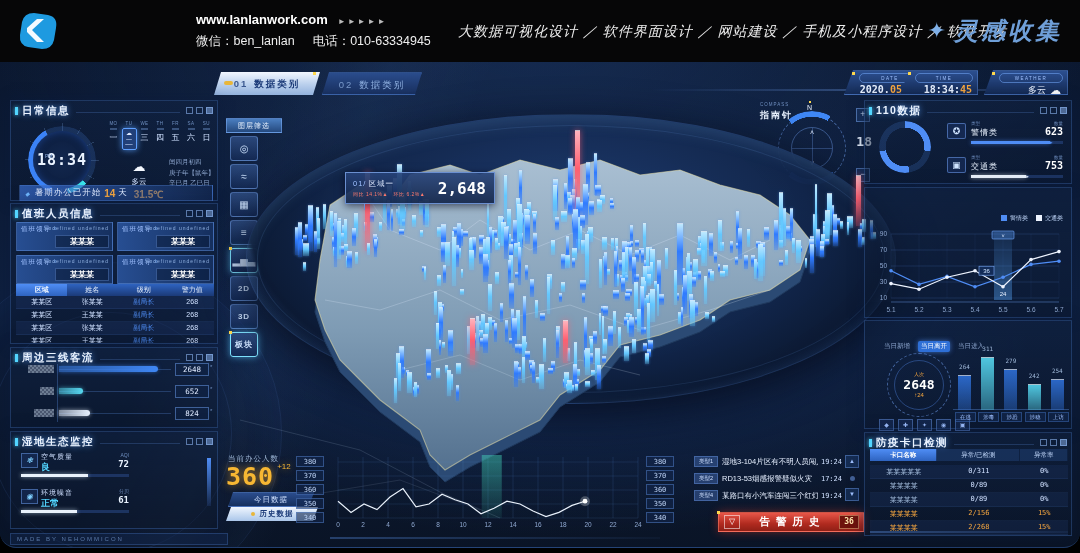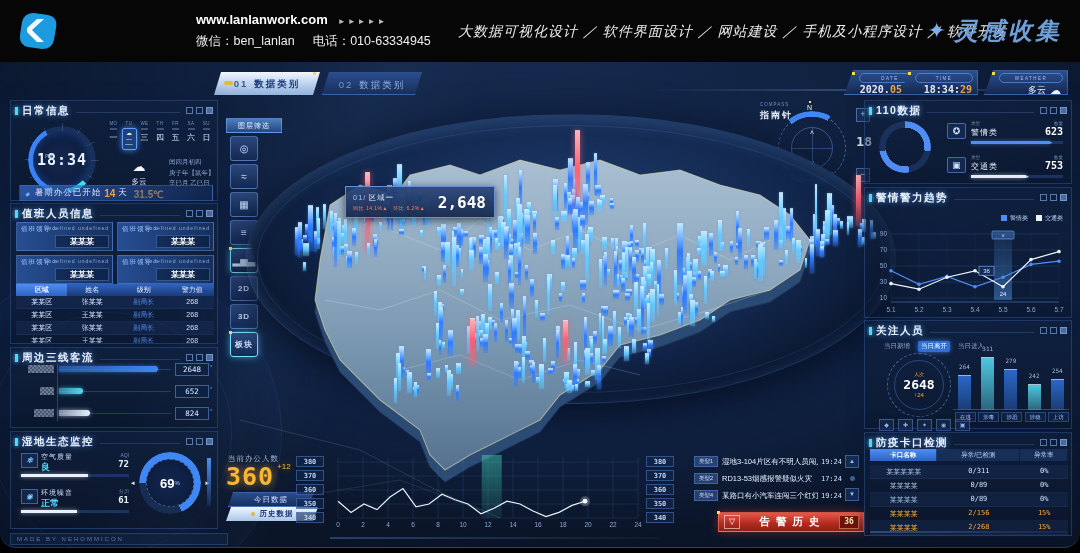--- a/index.html
+++ b/index.html
@@ -183,42 +183,42 @@
   .cp-zi{top:6px;} .cp-zo{top:66px;}
   .cp-val{position:absolute;right:-2px;top:32px;font-size:13px;font-weight:bold;color:#eaf3ff;font-family:"DejaVu Sans Mono",monospace;}
   
   .plat{position:absolute;left:246px;top:52px;width:648px;height:288px;border-radius:50%;
     background:radial-gradient(ellipse at 50% 38%,rgba(32,64,118,.9) 0%,rgba(18,38,75,.95) 52%,rgba(12,26,52,.98) 70%,rgba(10,20,40,.55) 71%,rgba(8,16,32,.2) 78%);
     border:1px solid rgba(110,170,255,.16);box-shadow:0 10px 40px rgba(5,10,25,.8),0 6px 16px rgba(120,190,255,.18) inset;}
   .plat::before{content:"";position:absolute;inset:10px;border-radius:50%;border:1px solid rgba(120,180,255,.12);}
   .mapsvg{position:absolute;left:240px;top:58px;width:680px;height:400px;}
   .barlayer{position:absolute;left:0;top:0;width:1080px;height:485px;pointer-events:none;}
   .mbar{position:absolute;box-shadow:0 0 3px rgba(80,160,255,.45);border-top:1px solid rgba(255,255,255,.65);}
-  .tooltip{position:absolute;left:345px;top:124px;width:148px;height:30px;z-index:6;
+  .tooltip{position:absolute;left:345px;top:110px;width:148px;height:30px;z-index:6;
     background:linear-gradient(180deg,rgba(38,66,120,.92),rgba(18,36,72,.92));
     border:1px solid #6a8fd0;box-shadow:0 2px 8px rgba(0,0,20,.6);display:flex;align-items:center;}
   .tooltip::after{content:"";position:absolute;left:18px;bottom:-7px;width:1px;height:7px;background:#6a8fd0;}
   .tt-l{flex:1;padding-left:7px;}
   .tt-name{font-size:7.5px;color:#dfeaff;letter-spacing:1px;}
   .tt-name .idx{color:#9fc0ff;margin-right:2px;}
   .tt-sub{font-size:5px;color:#ff7a6e;margin-top:2px;letter-spacing:.5px;}
   .tt-v{font-size:16px;font-weight:bold;color:#fff;padding-right:8px;font-family:"DejaVu Sans Mono",monospace;}
   
   .office-label{position:absolute;left:228px;top:392px;font-size:7.5px;color:#9fb8d8;letter-spacing:1px;}
   .office-num{position:absolute;left:226px;top:400px;color:#f7b733;text-shadow:0 0 8px rgba(245,166,35,.7);}
   .office-num b{font-size:25px;font-family:"DejaVu Sans Mono",monospace;letter-spacing:1px;}
   .office-num .delta{font-size:8px;vertical-align:top;margin-left:3px;}
   .btn-today{position:absolute;left:228px;top:430px;width:84px;height:13px;line-height:13px;text-align:center;font-size:7.5px;
     color:#cfe0ff;background:linear-gradient(180deg,#2a4c8c,#16305f);border:1px solid rgba(120,170,255,.4);
     clip-path:polygon(5px 0,100% 0,calc(100% - 5px) 100%,0 100%);cursor:pointer;letter-spacing:1px;}
   .btn-hist{position:absolute;left:226px;top:445px;width:92px;height:14px;line-height:14px;text-align:center;font-size:7.5px;font-weight:bold;
     color:#1b3a78;background:linear-gradient(180deg,#f0f6ff,#aac6ea);clip-path:polygon(5px 0,100% 0,calc(100% - 5px) 100%,0 100%);
     cursor:pointer;letter-spacing:1px;box-shadow:0 0 8px rgba(150,190,255,.5);}
   .btn-hist::before{content:"";display:inline-block;width:4px;height:4px;border-radius:50%;background:#e8b63a;margin-right:5px;}
-  .ycol{position:absolute;width:52px;font-weight:bold;}
+  .ycol{position:absolute;width:52px;}
   .ycol.l{left:296px;top:394px;} .ycol.r{left:646px;top:394px;}
   .ybox{width:28px;height:11px;line-height:11px;margin-bottom:3px;text-align:center;font-size:7px;color:#bcd2f5;
     border:1px solid rgba(90,140,220,.45);background:rgba(18,38,76,.6);font-family:"DejaVu Sans Mono",monospace;box-sizing:border-box;}
   .office-chart{position:absolute;left:330px;top:387px;}
   
   .alerts{position:absolute;left:694px;top:393px;width:148px;}
   .arow{display:flex;align-items:center;height:13px;margin-bottom:4px;}
   .atag{width:22px;height:9px;line-height:9px;text-align:center;font-size:5.5px;color:#cfe0ff;
     background:rgba(60,95,160,.55);border:1px solid rgba(120,170,255,.35);margin-right:4px;flex:none;}
   .atxt{flex:1;font-size:7.5px;color:#e6efff;white-space:nowrap;overflow:hidden;}
@@ -329,21 +329,21 @@
       <div class="tab on"><span class="num">01</span><span>数据类别</span></div>
       <div class="tab off"><span class="num">02</span><span>数据类别</span></div>
     </div>
 
   <div class="seg s-date">
     <div class="seg-pill">DATE</div>
     <div class="seg-val"><span>2020</span>.<b class="accent">05</b>.<span>26</span></div>
   </div>
   <div class="seg s-time">
     <div class="seg-pill">TIME</div>
-    <div class="seg-val"><span>18:34</span>:<b class="accent">29</b></div>
+    <div class="seg-val"><span>18:34</span>:<b class="accent">45</b></div>
   </div>
   <div class="seg s-wx">
     <div class="seg-pill">WEATHER</div>
     <div class="wx-val">
         <span>多云</span>
         <span class="cl">☁</span>
       </div>
   </div>
 
   <section class="panel p-daily">
@@ -551,29 +551,20 @@
     </div>
     <div class="eco-row" style="top:56px">
       <i class="eco-ic">◉</i>
       <span class="eco-lab">环境噪音</span>
       <b class="eco-st">正常</b>
       <span class="eco-met">分贝</span>
       <b class="eco-vl">61</b>
       <div class="eco-bar">
           <i id="noisebar" style="width: 52%;"></i>
         </div>
-    </div>
-    <div class="gauge">
-      <div class="gring"></div>
-      <div class="gin">
-          <b class="gv">69</b>
-          <span class="gu">%</span>
-        </div>
-      <span class="la">◂</span>
-      <span class="ra">▸</span>
     </div>
     <div class="eco-slider"></div>
   </section>
 
   <div class="footer-strip">
     <span class="fo">MADE BY NEHOMMICON</span>
   </div>
   <div class="footer-line"></div>
 
   <div class="ltool-title">图层筛选</div>
@@ -1237,30 +1228,20 @@
           <b class="vl">753</b>
           <div class="bt">
             <i class="bf" style="width: 60%; background: rgb(233, 241, 251); box-shadow: rgba(233, 241, 251, 0.6) 0px 0px 4px;"></i>
             <span class="tip" style="left: 60%; color: rgb(233, 241, 251);">▸</span>
           </div>
         </div>
       </div>
   </section>
 
   <section class="panel p-trend">
-    <header class="ph">
-        <i class="tick"></i>
-      <h3>警情警力趋势</h3>
-        <i class="brk"></i>
-      <div class="ctrls">
-          <i></i>
-          <i></i>
-          <i class="x"></i>
-        </div>
-    </header>
     <div class="t-legend" id="tlegend">
         <span><i class="sw" style="background: rgb(79, 141, 245);"></i>警情类</span>
         <span><i class="sw" style="background: rgb(238, 244, 255);"></i>交通类</span>
       </div>
     <div class="trend-chart" id="tchart"><svg width="196" height="98" viewBox="0 0 196 98">
           <defs>
             <linearGradient id="hg" x1="0" y1="0" x2="0" y2="1">
               <stop offset="0" stop-color="rgba(90,170,255,.08)"></stop>
               <stop offset="1" stop-color="rgba(90,170,255,.4)"></stop>
             </linearGradient>
@@ -1309,30 +1290,20 @@
           <circle cx="132" cy="64.8" r="1.8" fill="#eef4ff"></circle>
           <circle cx="160" cy="37.6" r="1.8" fill="#eef4ff"></circle>
           <circle cx="188" cy="29.6" r="1.8" fill="#eef4ff"></circle>
           <rect x="108" y="44.2" width="15" height="9" fill="rgba(20,45,90,.95)" stroke="#7fb0ff" stroke-width=".6"></rect>
           <text x="115.5" y="50.7" font-size="6" fill="#cfe4ff" text-anchor="middle">36</text>
           <text x="132" y="73.8" font-size="6" fill="#e8f1ff" text-anchor="middle">24</text>
         </svg></div>
   </section>
 
   <section class="panel p-focus">
-    <header class="ph">
-        <i class="tick"></i>
-      <h3>关注人员</h3>
-        <i class="brk"></i>
-      <div class="ctrls">
-          <i></i>
-          <i></i>
-          <i class="x"></i>
-        </div>
-    </header>
     <div class="ftabs" id="ftabs">
         <span class="ftab">当日新增</span>
         <span class="ftab on">当日离开</span>
         <span class="ftab">当日进入</span>
       </div>
     <div class="fring">
       <div class="fc">
           <span class="fl">人次</span>
         <b class="fv">2648</b>
         <span class="fd"><span>↑</span><span>24</span></span>

